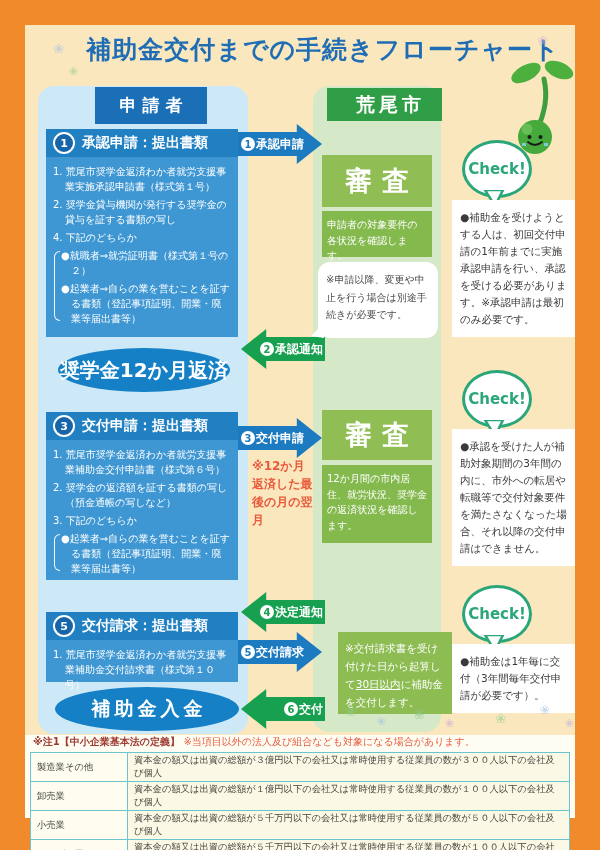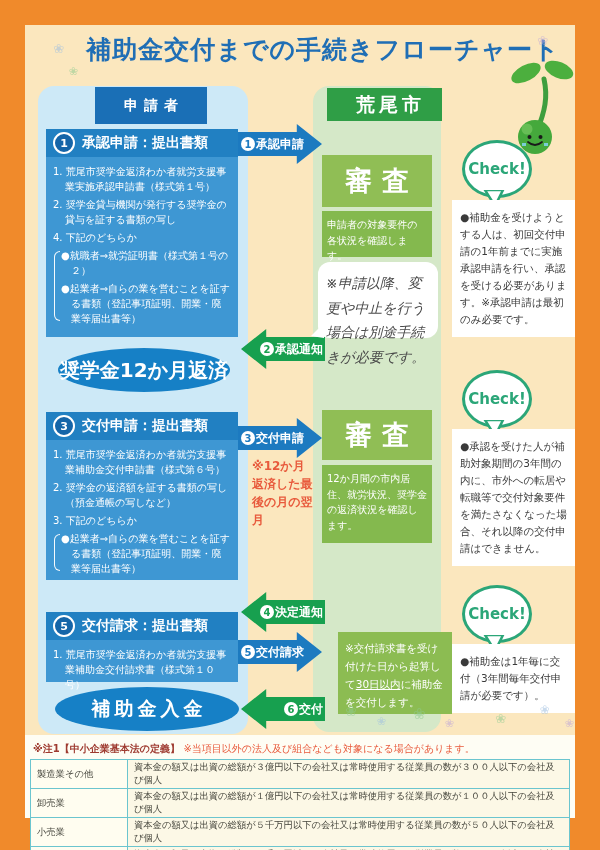--- a/index.html
+++ b/index.html
@@ -6,21 +6,21 @@
   body{font-family:"DejaVu Sans","Liberation Sans",sans-serif;}
   .page{position:relative;width:600px;height:850px;background:#F08A2B;overflow:hidden;}
   .inner{position:absolute;left:25px;top:25px;width:550px;height:793px;background:#FBE7BE;}
   .a{position:absolute;}
   .title{width:596px;text-align:center;font-size:25px;font-weight:bold;color:#1F6EB5;letter-spacing:1px;}
   
   .panel{border-radius:16px;}
   .panel-left{background:#CDE9F7;}
   .panel-mid{background:#D5E8C8;}
   .col-head{display:flex;align-items:center;justify-content:center;color:#fff;font-weight:bold;}
-  .head-app{background:#1A6FB6;font-size:14px;letter-spacing:6px;padding-left:6px;}
+  .head-app{background:#1A6FB6;font-size:17px;letter-spacing:6px;padding-left:6px;}
   .head-city{background:#2F9E46;font-size:19px;letter-spacing:4px;padding-left:12px;}
   
   .pbox{background:#3E97D3;color:#fff;}
   .pbox-head{background:#2180C2;height:28px;display:flex;align-items:center;padding:0 7px;gap:7px;}
   .badge{width:18px;height:18px;min-width:18px;border-radius:50%;border:2px solid #fff;background:#1565A8;color:#fff;
          font-size:11px;font-weight:bold;display:flex;align-items:center;justify-content:center;}
   .pbox-title{font-size:14px;font-weight:bold;}
   .pbox-body{padding:7px 7px 4px 7px;}
   .li{font-size:10px;line-height:1.5;margin-bottom:3px;padding-left:12px;text-indent:-12px;}
   .subwrap{position:relative;padding-left:8px;}
@@ -43,21 +43,21 @@
   .arr-num{width:14px;height:14px;min-width:14px;border-radius:50%;background:#fff;display:flex;align-items:center;
            justify-content:center;font-size:10px;font-weight:bold;}
   .arr-right .arr-num{color:#1C7AC0;}
   .arr-left  .arr-num{color:#17A04F;}
   
   .review{background:#90BE55;color:#fff;display:flex;align-items:center;justify-content:center;
           font-size:27px;font-weight:bold;letter-spacing:10px;padding-left:10px;box-sizing:border-box;}
   .rdesc{background:#84B94E;color:#fff;font-size:10px;line-height:1.55;padding:6px 5px;box-sizing:border-box;}
   .paybox{background:#8CBC52;color:#fff;font-size:10.5px;line-height:1.7;padding:8px 7px;box-sizing:border-box;margin-left:18px;}
   .paybox .em{text-decoration:underline;}
-  .bubble{background:#fff;border-radius:12px;color:#4A4A4A;font-size:14px;line-height:1.75;padding:9px 8px;box-sizing:border-box;font-style:italic;}
+  .bubble{background:#fff;border-radius:12px;color:#4A4A4A;font-size:10px;line-height:1.75;padding:9px 8px;box-sizing:border-box;}
   
   .checkc{width:64px;height:52px;border-radius:50%;background:#fff;border:3px solid #2BA678;
           display:flex;align-items:center;justify-content:center;color:#2BA678;font-weight:bold;font-size:15px;}
   .wbox{background:#fff;color:#3A3A3A;font-size:10.5px;line-height:1.62;padding:9px 8px;box-sizing:border-box;width:123px;}
   
   .bottom-panel{background:#FEFDF4;}
   .footnote{font-size:10px;font-weight:bold;}
   .fn-prefix{color:#9E3A30;}
   .fn-suffix{color:#E85A3C;font-weight:normal;}
   table.deftable{border-collapse:collapse;width:540px;table-layout:fixed;background:#FFFDF0;}
@@ -224,21 +224,21 @@
 
     <span class="flower" style="left:320px;top:678px;font-size:14px;color:#8FCB90;">❀</span>
     <span class="flower" style="left:352px;top:690px;font-size:11px;color:#9FBFE0;">❀</span>
     <span class="flower" style="left:388px;top:680px;font-size:15px;color:#8FCB90;">❀</span>
     <span class="flower" style="left:420px;top:692px;font-size:11px;color:#C0A8D8;">❀</span>
     <span class="flower" style="left:470px;top:686px;font-size:13px;color:#8FCB90;">❀</span>
     <span class="flower" style="left:515px;top:678px;font-size:12px;color:#9FBFE0;">❀</span>
     <span class="flower" style="left:540px;top:692px;font-size:11px;color:#C0A8D8;">❀</span>
 
     <div class="a bottom-panel" style="left:0;top:710px;width:550px;height:83px;">
-      <div class="footnote" style="padding:7px 0 3px 8px;border-radius:6px;">
+      <div class="footnote" style="padding:0 0 3px 8px;border-radius:6px;">
         <span class="fn-prefix">※注1【中小企業基本法の定義】</span>
         <span class="fn-suffix">※当項目以外の法人及び組合なども対象になる場合があります。</span>
       </div>
       <table class="deftable" style="margin-left:5px;">
         <tbody>
           <tr>
             <td class="cat">製造業その他</td>
             <td class="def">資本金の額又は出資の総額が３億円以下の会社又は常時使用する従業員の数が３００人以下の会社及び個人</td>
           </tr>
           <tr>

